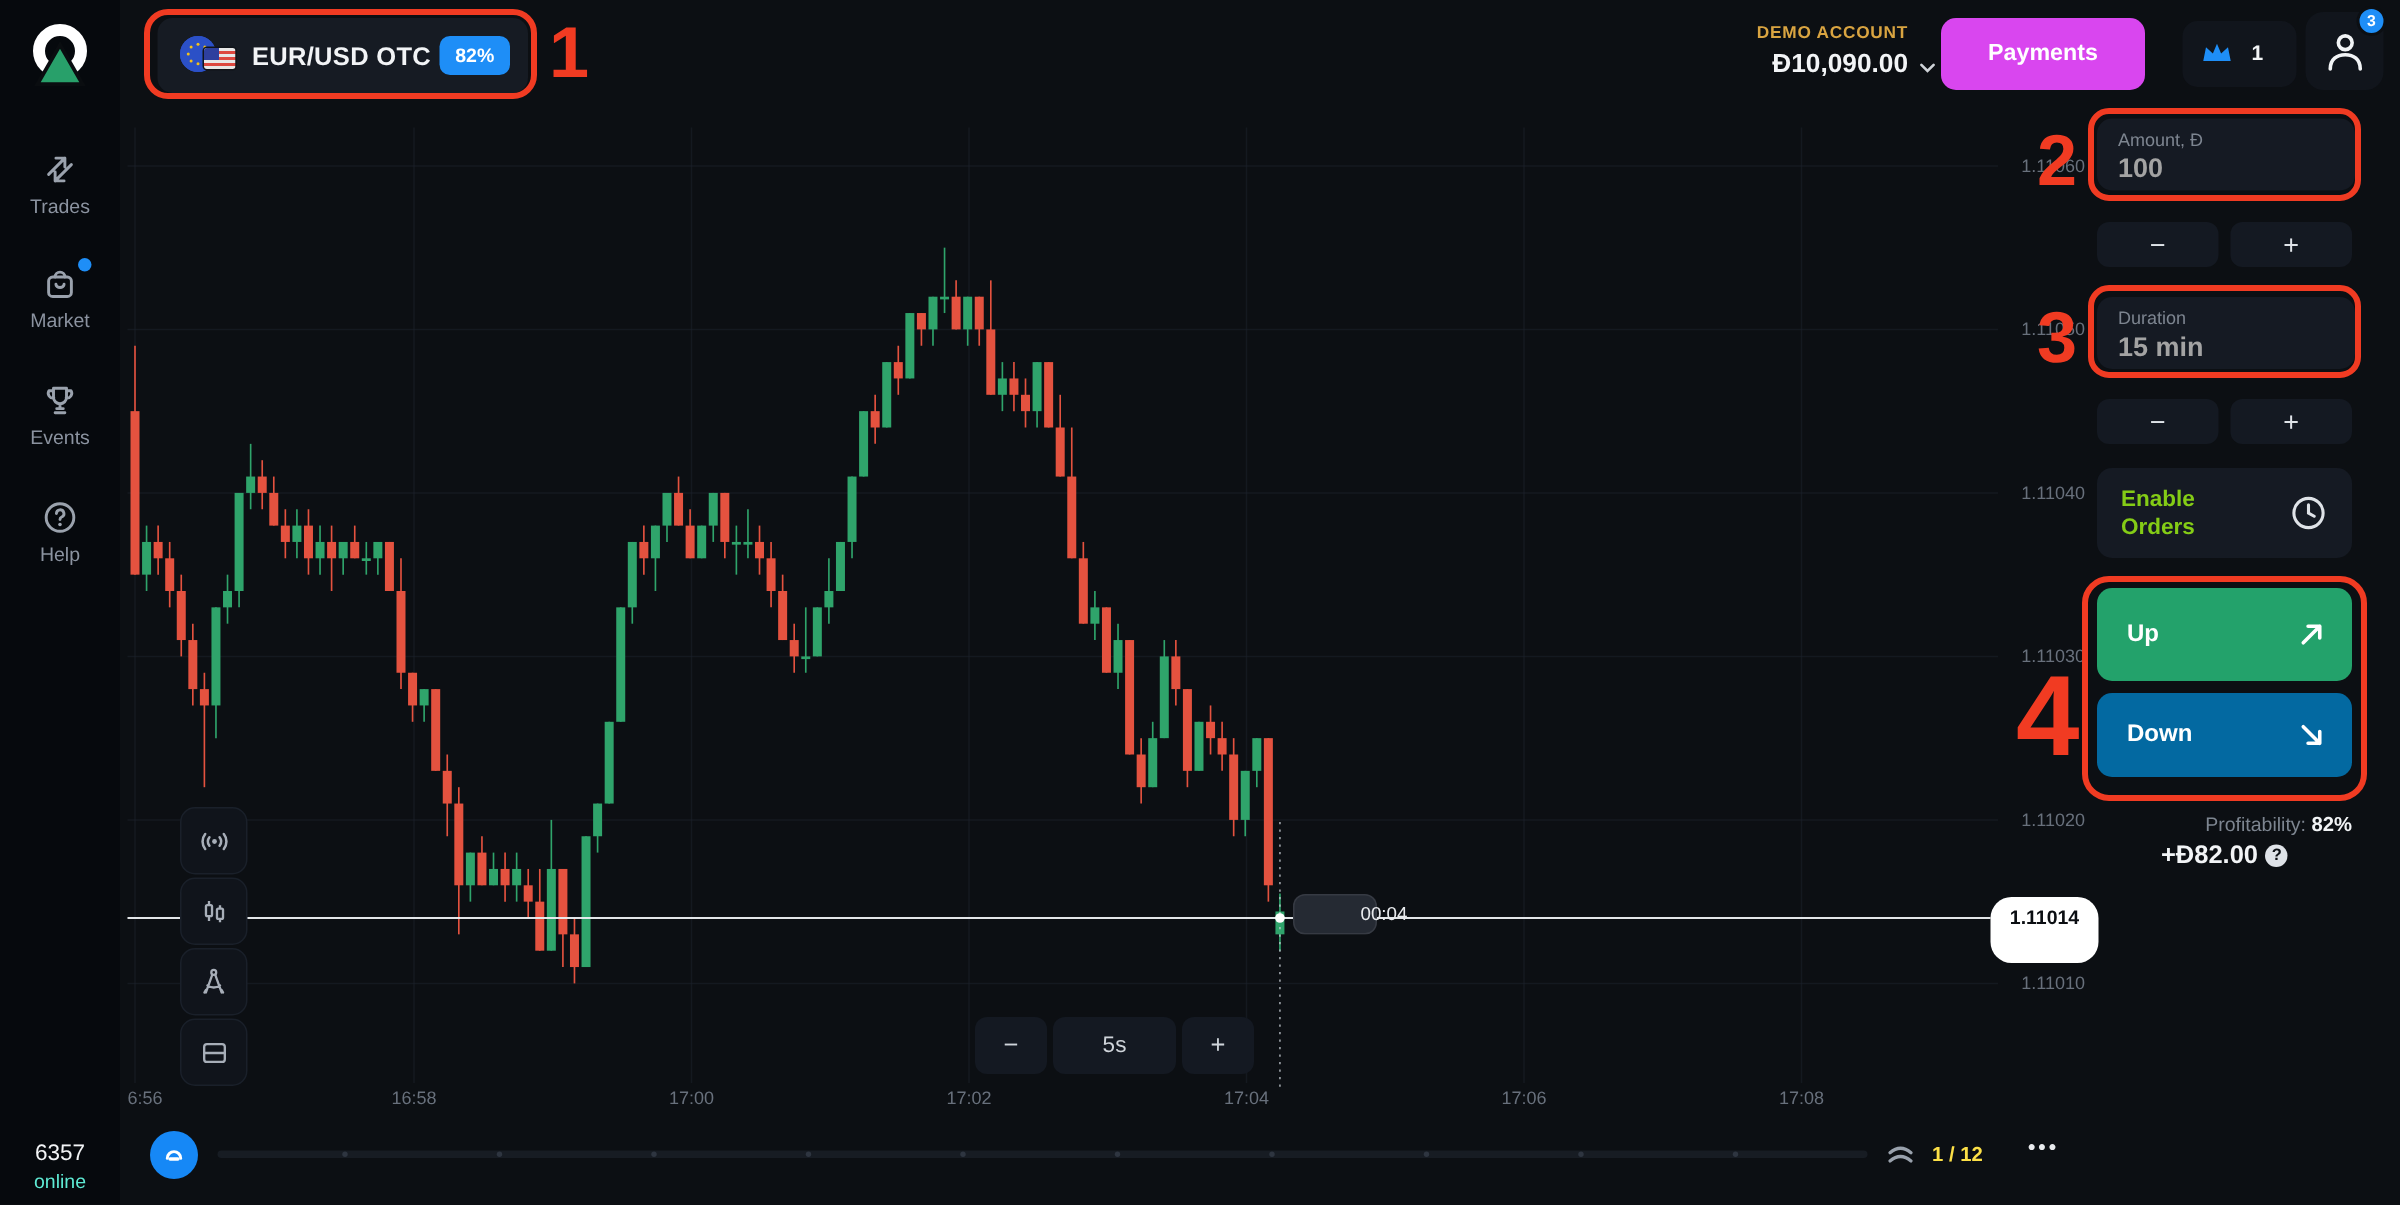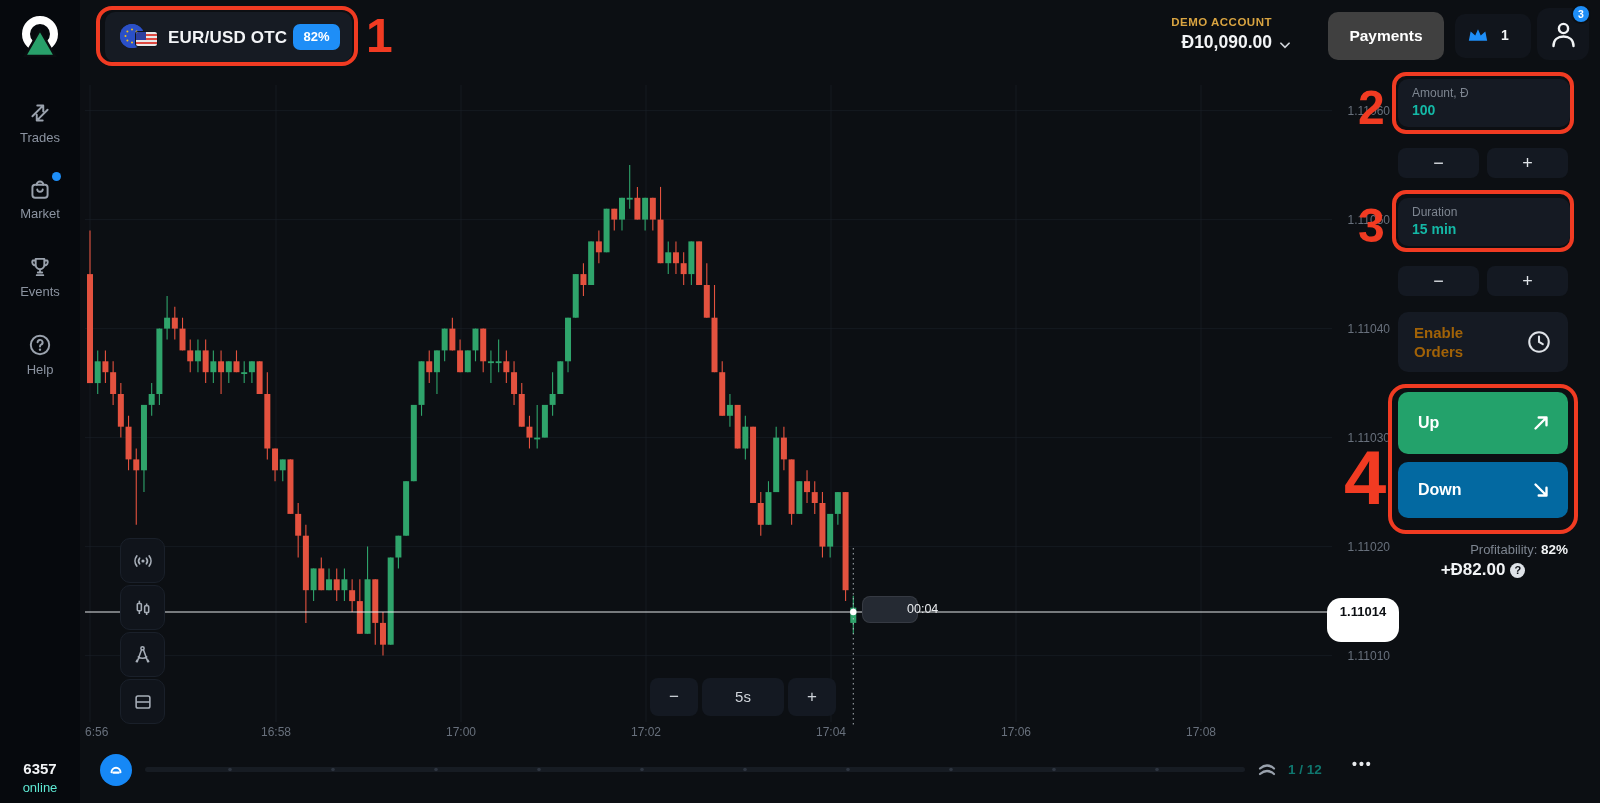--- a/index.html
+++ b/index.html
@@ -9,36 +9,36 @@
   svg { display:block; }
 
   
   .sidebar { position:absolute; left:0; top:0; width:80px; height:803px; background:#06090d; z-index:3; }
   .logo { position:absolute; left:18px; top:14px; width:44px; height:48px; }
   .nav-item { position:absolute; width:80px; text-align:center; cursor:pointer; }
   .nav-ico { display:block; margin:0 auto; width:26px; height:26px; color:#9aa2ad; }
   .nav-label { display:block; margin-top:4px; font-size:13px; color:#8b93a0; }
   .nav-dot { position:absolute; width:9px; height:9px; border-radius:50%; background:#1e8ef7; }
   .online-wrap { position:absolute; left:0; bottom:8px; width:80px; text-align:center; }
-  .online-num { font-size:15px; font-weight:bold; color:#f2f4f6;margin-top:37px; }
+  .online-num { font-size:15px; font-weight:normal; color:#f2f4f6;margin-top:37px; }
   .online-label { font-size:13px; color:#5eead4; margin-top:3px; }
 
   
   .asset-pill { position:absolute; left:105px; top:12px; width:247px; height:50px; background:#161b23; border-radius:10px; display:flex; align-items:center; z-index:2; cursor:pointer; }
   .flag-eu { position:absolute; left:15px; top:12px; width:24px; height:24px; border-radius:50%; background:#2b50c7; }
   .flag-us { position:absolute; left:30px; top:19px; width:23px; height:16px; border-radius:3px; overflow:hidden;
              background:repeating-linear-gradient(#e7e7e7 0 2px, #dd4840 2px 4px); border:1px solid #10141a; }
   .flag-us::after { content:""; position:absolute; left:0; top:0; width:10px; height:8px; background:#2e3f9e; }
   .asset-name { position:absolute; left:63px; top:16px; font-size:17px; font-weight:bold; color:#f2f4f6; letter-spacing:.2px; }
   .asset-badge { position:absolute; left:188px; top:12px; width:47px; height:26px; background:#1e8ef7; border-radius:7px;
                  color:#fff; font-size:13px; font-weight:bold; text-align:center; line-height:26px; }
   .demo-label { position:absolute; right:328px; top:16px; font-size:11.5px; font-weight:bold; color:#d9a441; letter-spacing:.5px; z-index:2; }
   .balance { position:absolute; right:328px; top:32px; font-size:17.5px; font-weight:bold; color:#f2f4f6; z-index:2; cursor:pointer; }
   .balance-chevron { position:absolute; right:308px; top:38px; width:14px; height:14px; color:#cfd3d8; z-index:2; cursor:pointer; }
-  .payments-btn { position:absolute; left:1328px; top:12px; width:116px; height:48px; background:#404040; border:none; border-radius:10px;
+  .payments-btn { position:absolute; left:1294px; top:12px; width:136px; height:48px; background:#d946ef; border:none; border-radius:10px;
                   color:#fff; font-size:15.5px; font-weight:bold; font-family:inherit; cursor:pointer; z-index:2; }
   .crown-pill { position:absolute; left:1455px; top:14px; width:76px; height:44px; background:#11151c; border-radius:10px; z-index:2; cursor:pointer; }
   .crown-ico { position:absolute; left:12px; top:12px; width:22px; height:20px; color:#1e8ef7; }
   .crown-count { position:absolute; left:46px; top:13px; font-size:14px; font-weight:bold; color:#f2f4f6; }
   .avatar-btn { position:absolute; left:1537px; top:8px; width:52px; height:52px; background:#11151c; border-radius:12px; z-index:2; cursor:pointer; }
   .avatar-ico { position:absolute; left:13px; top:12px; width:27px; height:28px; color:#f2f4f6; }
   .avatar-badge { position:absolute; left:34px; top:-4px; width:20px; height:20px; border-radius:50%; background:#1e8ef7;
                   border:2px solid #0c0f13; color:#fff; font-size:10.5px; font-weight:bold; text-align:center; line-height:16px; }
 
   
@@ -48,40 +48,40 @@
   .interval-glyph { font-size:17px; line-height:38px; }
   .interval-label { font-size:15px; line-height:38px; color:#cfd4da; }
   .countdown-pill { position:absolute; left:862px; top:596px; width:56px; height:27px; background:#252a33; border:1px solid rgba(255,255,255,.08);
                     border-radius:8px; color:#e8eaed; font-size:12.5px; text-align:center; line-height:25px; z-index:2;padding-left:44px; }
   .price-pill { position:absolute; left:1327px; top:598px; width:72px; height:44px; background:#fff; border-radius:14px;
                 color:#0b0e12; font-size:13px; font-weight:bold; text-align:center; line-height:27px; z-index:2; }
 
   
   .card { position:absolute; left:1398px; width:172px; background:#151a23; border-radius:10px; z-index:2; cursor:pointer; }
   .card-label { position:absolute; left:14px; top:7px; font-size:12px; color:#7d8590; }
-  .card-value { position:absolute; left:14px; top:23px; font-size:14px; font-weight:600; color:#14b8a6; }
+  .card-value { position:absolute; left:14px; top:23px; font-size:18px; font-weight:600; color:#a3a3a3; }
   .step-btn { position:absolute; width:81px; height:30px; background:#141922; border:none; border-radius:8px; color:#dfe3e8;
               font-size:18px; font-family:inherit; cursor:pointer; z-index:2; }
   .enable-card { position:absolute; left:1398px; top:312px; width:170px; height:60px; background:#151a23; border-radius:10px; z-index:2; cursor:pointer; }
-  .enable-text { position:absolute; left:16px; top:11px; font-size:15px; font-weight:600; line-height:19px; color:#a16207; width:90px; }
+  .enable-text { position:absolute; left:16px; top:11px; font-size:15px; font-weight:600; line-height:19px; color:#84cc16; width:90px; }
   .clock-ico { position:absolute; right:16px; top:17px; width:26px; height:26px; color:#dfe3e8; }
   .updown-btn { position:absolute; left:1398px; width:170px; border:none; border-radius:10px; color:#fff; font-size:16px; font-weight:bold;
                 font-family:inherit; text-align:left; padding-left:20px; cursor:pointer; z-index:2; }
   .ud-arrow { position:absolute; right:16px; top:50%; margin-top:-11px; width:22px; height:22px; color:#fff; }
   .profit-line { position:absolute; left:1398px; top:542px; width:170px; text-align:right; font-size:13px; color:#7d8590; z-index:2; }
   .profit-line b { color:#f2f4f6; font-size:13.5px; }
   .payout-line { position:absolute; left:1398px; top:560px; width:170px; text-align:center; font-size:17px; font-weight:600; color:#f2f4f6; z-index:2; }
   .q-badge { display:inline-block; width:15px; height:15px; border-radius:50%; background:#dfe3e8; color:#0c0f14;
              font-size:11px; font-weight:bold; line-height:15px; text-align:center; vertical-align:middle; margin-left:5px; }
 
   
   .support-btn { position:absolute; left:100px; top:754px; width:32px; height:32px; border-radius:50%; background:#1688f6;
                  display:flex; align-items:center; justify-content:center; z-index:2; cursor:pointer; }
   .pages-ico { position:absolute; left:1255px; top:758px; width:24px; height:24px; color:#99a1ac; z-index:2; cursor:pointer; }
-  .pagination { position:absolute; left:1288px; top:762px; font-size:13.5px; font-weight:600; color:#0f766e; z-index:2; }
+  .pagination { position:absolute; left:1288px; top:762px; font-size:13.5px; font-weight:600; color:#fde047; z-index:2; }
   .more-dots { position:absolute; left:1352px; top:756px; font-size:14px; font-weight:bold; color:#e8eaed; letter-spacing:2px; z-index:2; cursor:pointer; }
 
   
   .ann-box { position:absolute; border:4px solid #f13b22; pointer-events:none; z-index:5; }
   .ann-num { position:absolute; color:#f13b22; font-weight:bold; pointer-events:none; z-index:5; }
 </style>
 </head>
 <body>
 
 <svg id="chart" class="abs" style="left:0;top:0;z-index:1;" width="1600" height="803" viewBox="0 0 1600 803">

